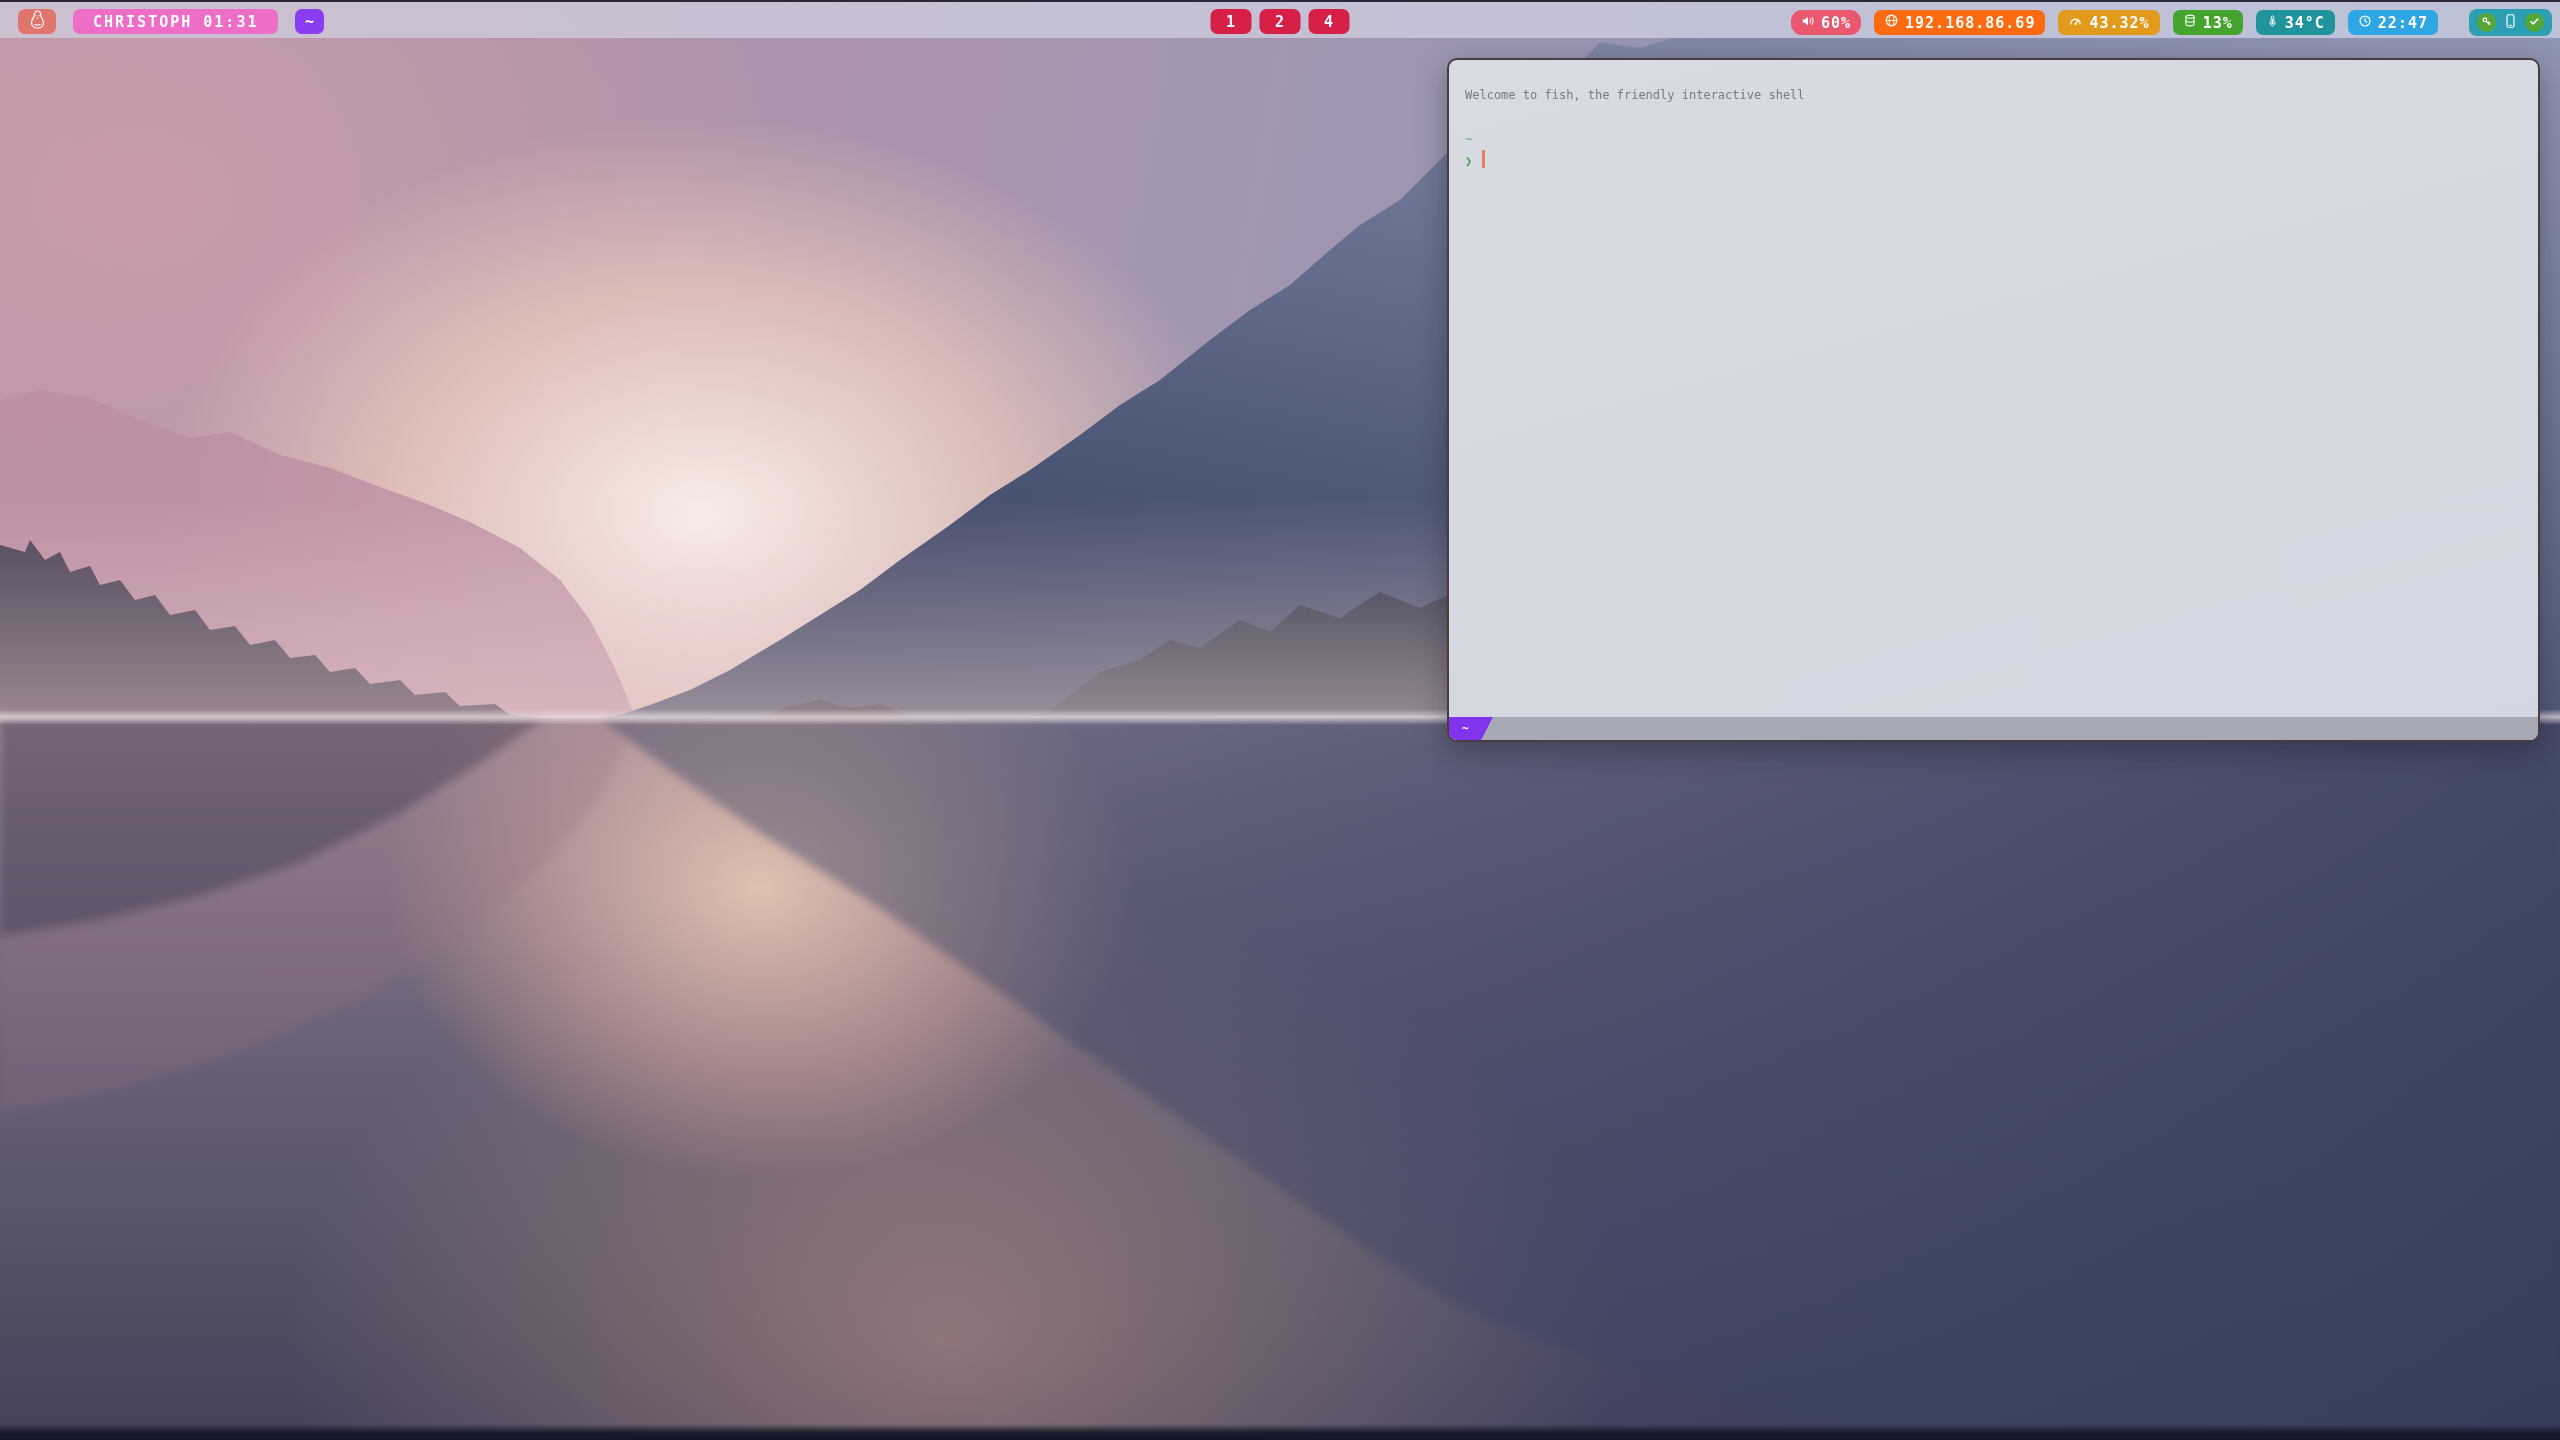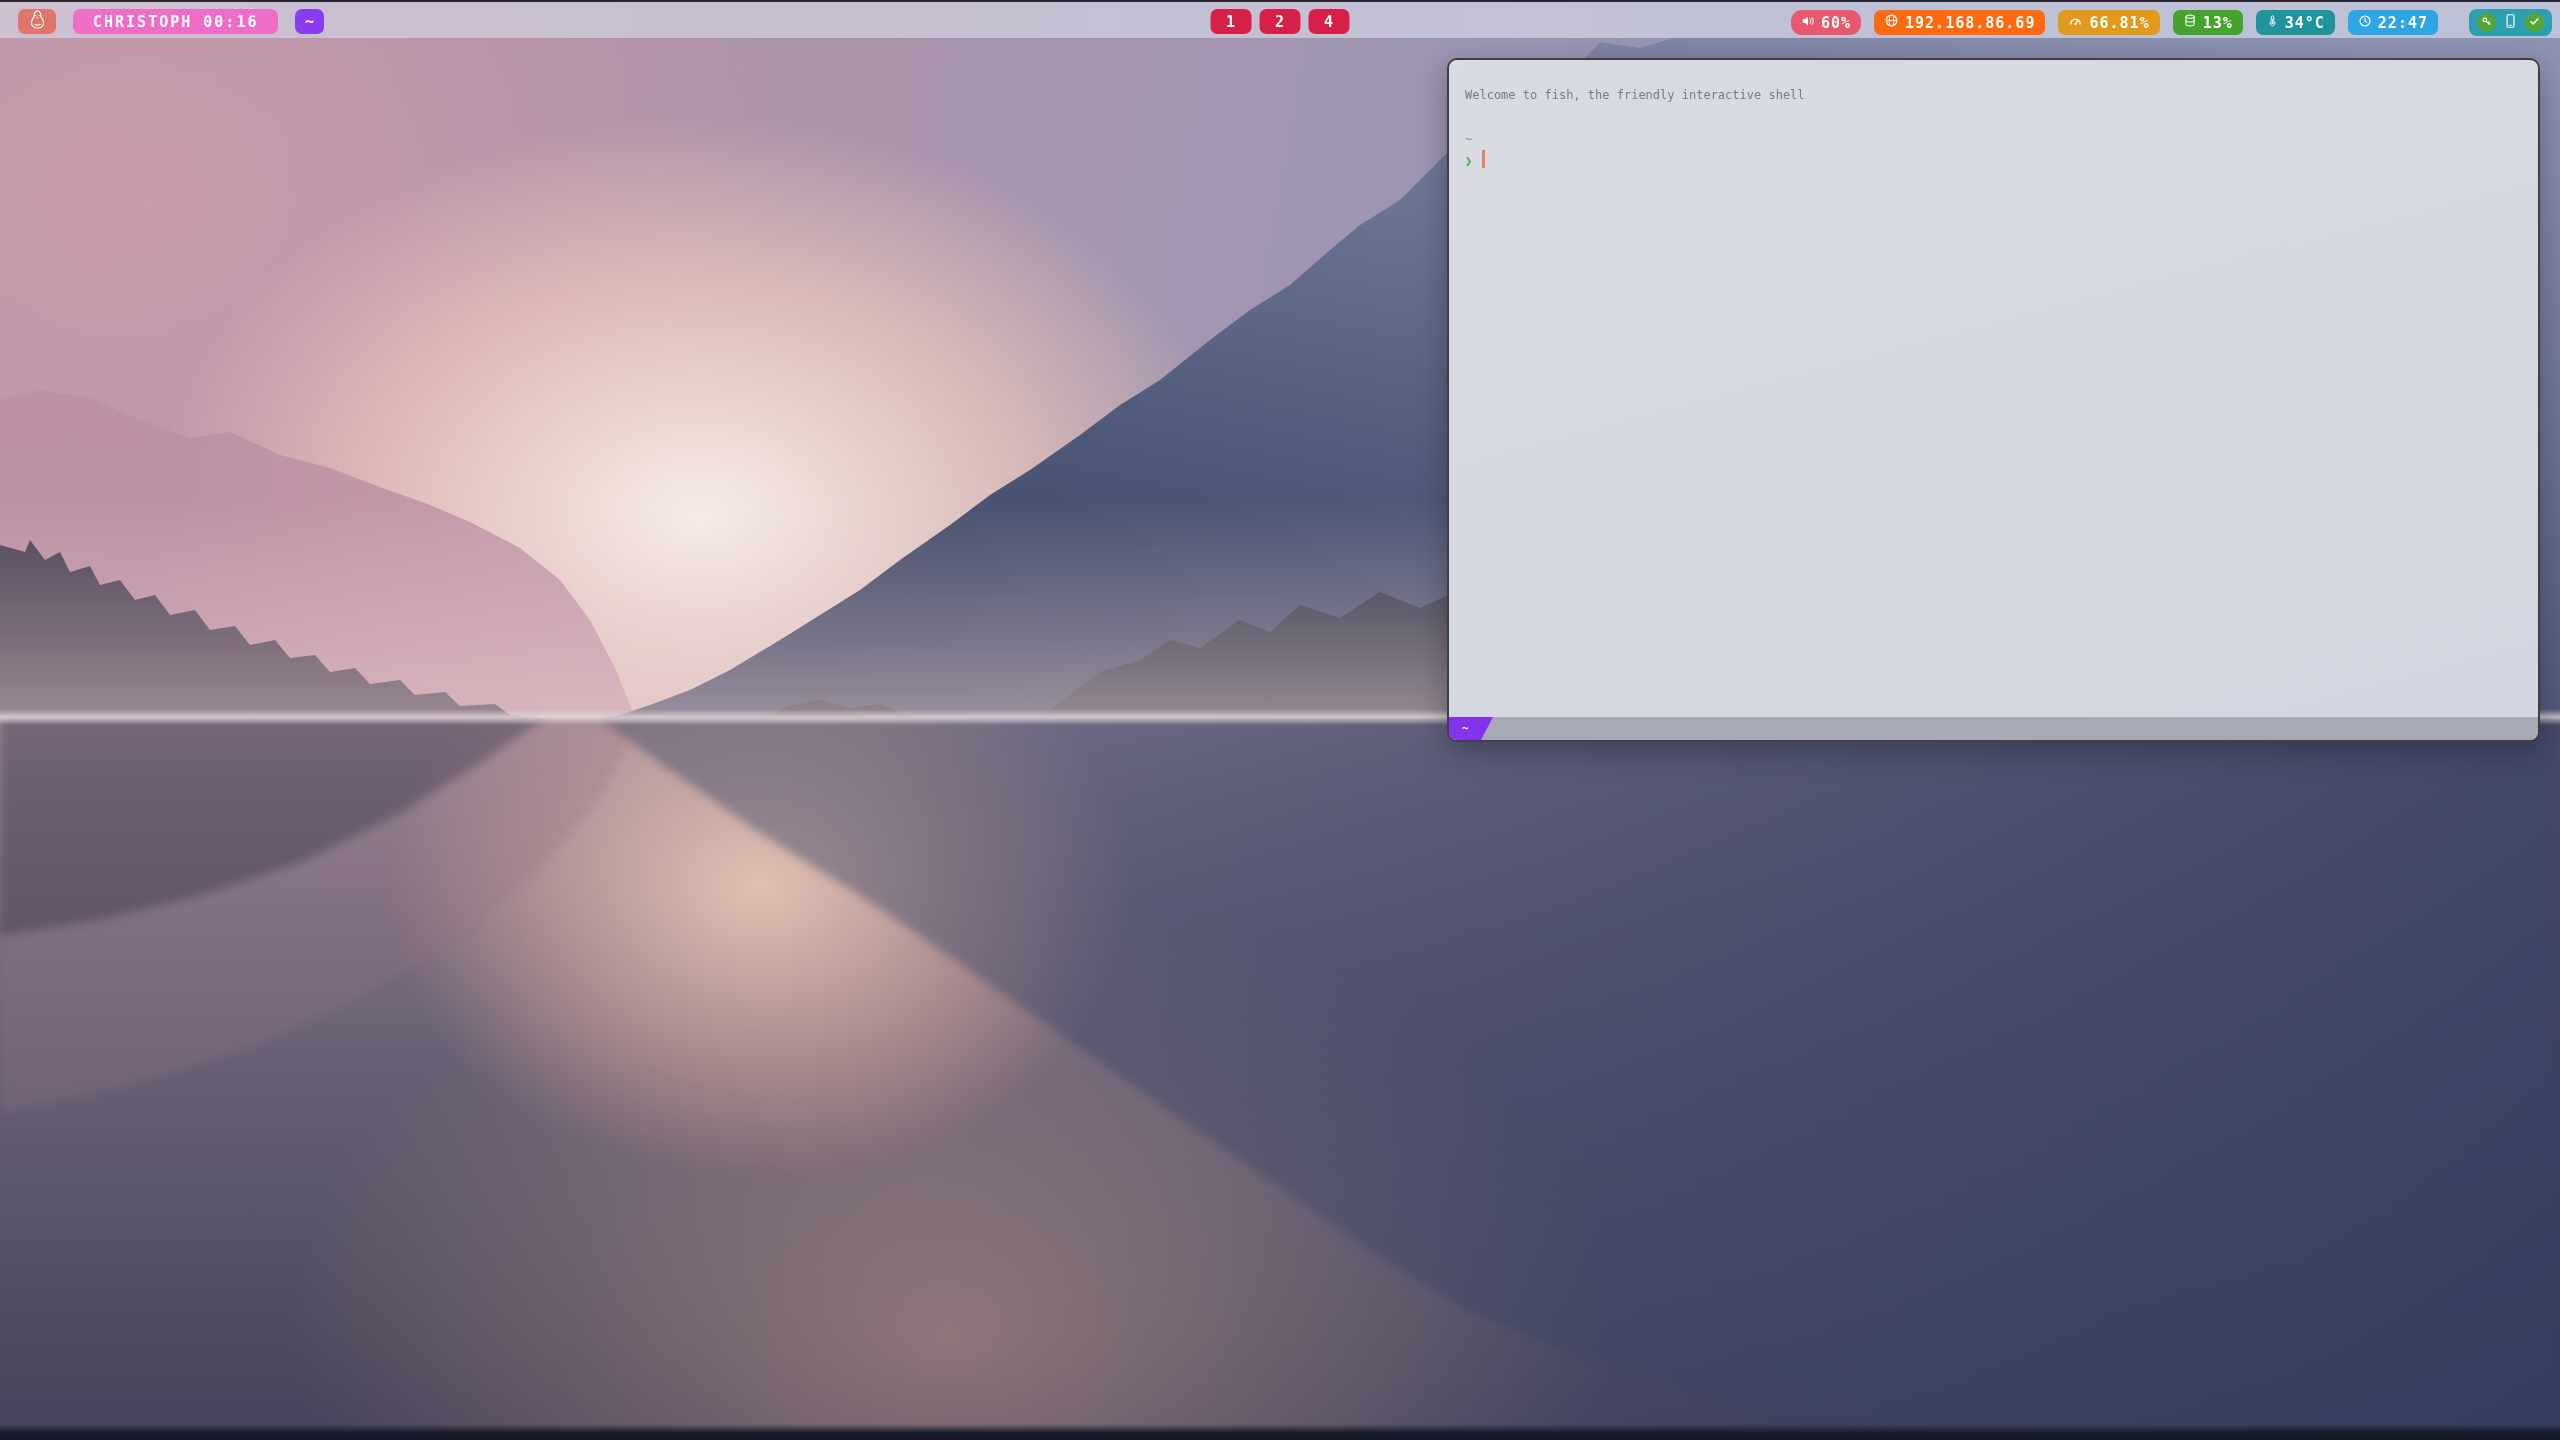--- a/index.html
+++ b/index.html
@@ -126,21 +126,21 @@
           <svg width="17" height="19" viewBox="0 0 24 26">
             <path d="M12 1c-3 0-4.4 2.2-4.4 5 0 2-.7 3.4-1.7 5.1-1.2 2-2.4 4.2-2.4 6.4C3.5 21.8 7 25 12 25s8.5-3.2 8.5-7.5c0-2.2-1.2-4.4-2.4-6.4-1-1.7-1.7-3.1-1.7-5.1C16.4 3.2 15 1 12 1z" fill="none" stroke="#fff" stroke-width="1.7"></path>
             <circle cx="9.7" cy="7.4" r="0.9" fill="#fff"></circle>
             <circle cx="14.3" cy="7.4" r="0.9" fill="#fff"></circle>
             <path d="M10 10h4l-2 2z" fill="#fff"></path>
             <path d="M8 20c1.2 1.2 6.8 1.2 8 0" fill="none" stroke="#fff" stroke-width="1.5" stroke-linecap="round"></path>
           </svg>
         </span>
       </div>
       <div class="badge b-user">
-        <span>CHRISTOPH 00:16</span>
+        <span>CHRISTOPH 01:31</span>
       </div>
       <div class="badge b-layout">
         <span>~</span>
       </div>
     </div>
 
     <div id="bar-center">
       <div class="badge b-ws">
         <span>1</span>
       </div>
@@ -174,21 +174,21 @@
         <span>192.168.86.69</span>
       </div>
       <div class="badge b-cpu">
         <span>
           <svg width="15" height="14" viewBox="0 0 24 24">
             <path d="M4 17a8 8 0 0 1 16 0" fill="none" stroke="#fff" stroke-width="2.4" stroke-linecap="round"></path>
             <path d="M12 17l4.2-6.2" stroke="#fff" stroke-width="2.2" stroke-linecap="round"></path>
             <circle cx="12" cy="17" r="1.7" fill="#fff"></circle>
           </svg>
         </span>
-        <span>66.81%</span>
+        <span>43.32%</span>
       </div>
       <div class="badge b-mem">
         <span>
           <svg width="14" height="15" viewBox="0 0 24 24">
             <ellipse cx="12" cy="5.5" rx="7" ry="2.7" fill="none" stroke="#fff" stroke-width="1.8"></ellipse>
             <path d="M5 5.5v6.5c0 1.5 3.1 2.7 7 2.7s7-1.2 7-2.7V5.5" fill="none" stroke="#fff" stroke-width="1.8"></path>
             <path d="M5 12v6.5c0 1.5 3.1 2.7 7 2.7s7-1.2 7-2.7V12" fill="none" stroke="#fff" stroke-width="1.8"></path>
           </svg>
         </span>
         <span>13%</span>

